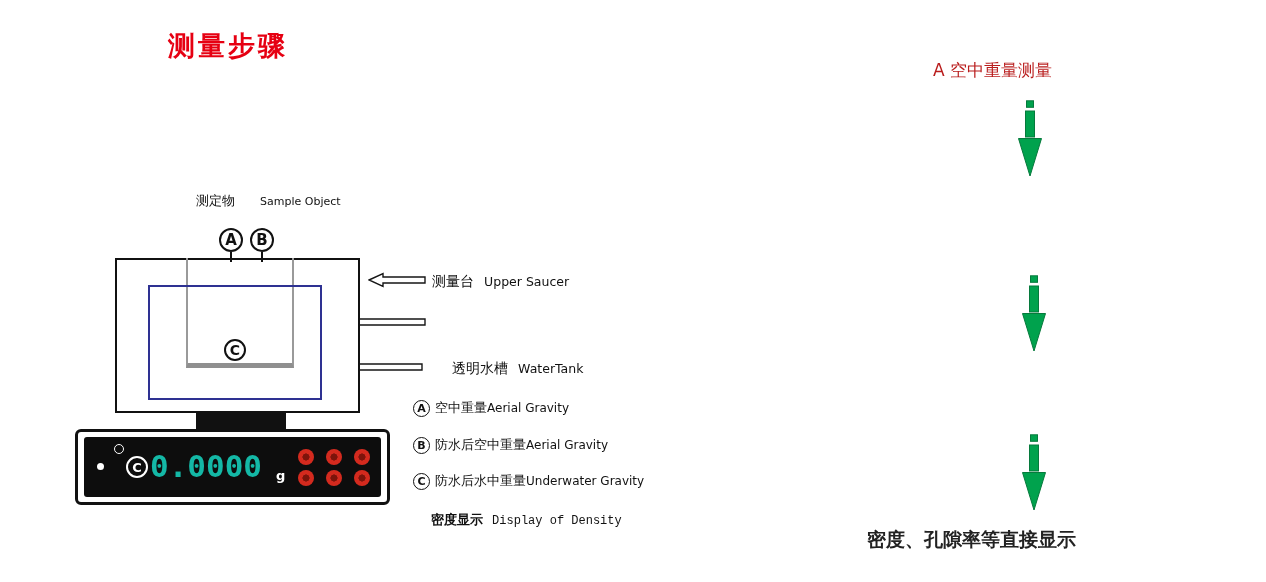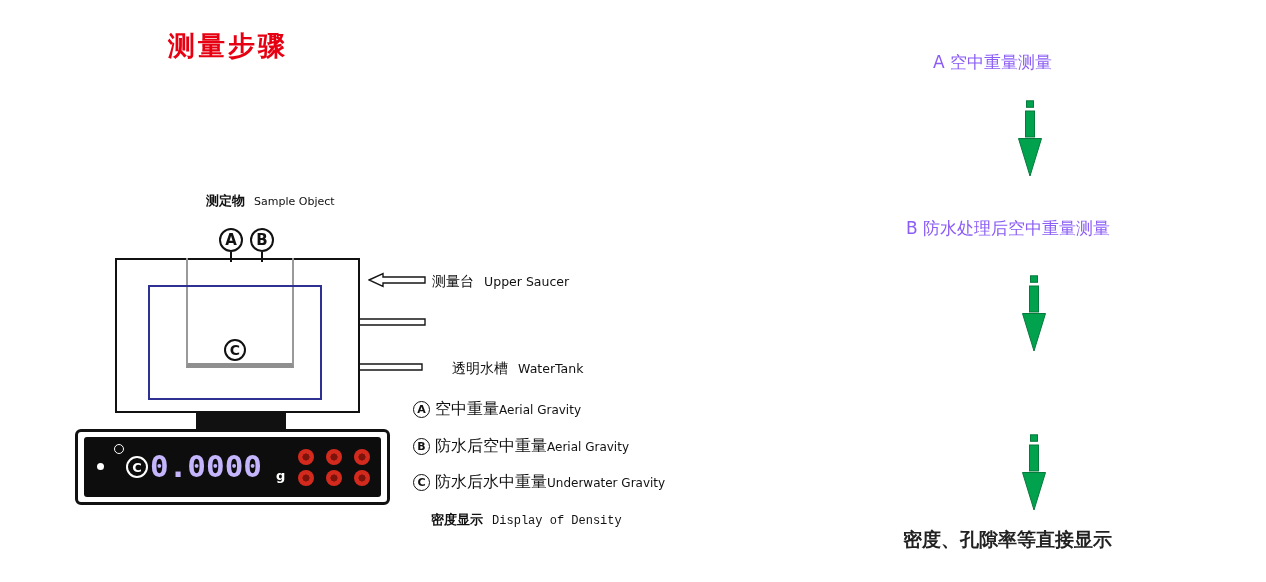--- a/index.html
+++ b/index.html
@@ -7,22 +7,22 @@
   body { font-family:"DejaVu Sans", sans-serif; color:#111; }
   .canvas { position:relative; width:1266px; height:582px; background:#fff; overflow:hidden; }
   .abs { position:absolute; }
 
   
   .title { left:168px; top:28px; font-size:27px; font-weight:bold; letter-spacing:3px;
            color:var(--title-red, #e60012); }
 
   
   .sample-label { left:196px; top:190px; white-space:nowrap; }
-  .sample-label .zh { font-size:13px; font-weight:bold;margin-left:10px; }
-  .sample-label .en { font-size:11px; margin-left:4px; }
+  .sample-label .zh { font-size:13px; font-weight:normal; }
+  .sample-label .en { font-size:11px; margin-left:20px; }
 
   
   .circ { border:2px solid #111; border-radius:50%; background:#fff; display:flex;
           align-items:center; justify-content:center; font-weight:bold; z-index:6; }
   .circ-a { left:219px; top:228px; width:24px; height:24px; font-size:15px; }
   .circ-b { left:250px; top:228px; width:24px; height:24px; font-size:15px; }
   .circ-c { left:224px; top:339px; width:22px; height:22px; font-size:14px; border-width:2.5px; }
 
   .vline { width:2px; background:#111; z-index:5; }
   .vline-a { left:230px; top:252px; height:10px; }
@@ -38,21 +38,21 @@
   
   .display-unit { left:75px; top:429px; width:315px; height:76px; border:3px solid #111;
                   border-radius:6px; background:#fff; z-index:4; }
   .panel { position:absolute; left:6px; top:5px; width:297px; height:60px; background:#0d0d0d; border-radius:3px; }
   .panel .ring { position:absolute; left:30px; top:7px; width:10px; height:10px;
                  border:1.5px solid #fff; border-radius:50%; }
   .panel .dot { position:absolute; left:13px; top:26px; width:7px; height:7px; background:#fff; border-radius:50%; }
   .panel .badge-c { position:absolute; left:42px; top:19px; width:22px; height:22px; border:2px solid #fff;
                     border-radius:50%; color:#fff; font-size:13px; font-weight:bold;
                     display:flex; align-items:center; justify-content:center; }
-  .panel .value { position:absolute; left:66px; top:11px; color:#c4b5fd; font-size:31px; font-weight:bold;
+  .panel .value { position:absolute; left:66px; top:11px; color:#14b8a6; font-size:31px; font-weight:bold;
                   font-family:"DejaVu Sans Mono", monospace; letter-spacing:0px; }
   .panel .unit { position:absolute; left:192px; top:31px; color:#fff; font-size:13px; font-weight:bold; }
   .btns { position:absolute; left:208px; top:9px; width:84px; height:42px;
           display:grid; grid-template-columns:repeat(3,1fr); grid-template-rows:repeat(2,1fr);
           justify-items:center; align-items:center; }
   .btn { width:16px; height:16px; border-radius:50%;
          background:radial-gradient(circle, #7d140b 0 30%, var(--button-red, #d42a1e) 33%); }
 
   
   .callout-arrow polygon { fill:#fff; stroke:#161616; stroke-width:1.4; stroke-linejoin:miter; }
@@ -64,35 +64,35 @@
   .callout .cen { font-size:12.5px; margin-left:5px; }
   .callout-1 { left:432px; top:271px; }
   .callout-2 { left:436px; top:313px; }
   .callout-3 { left:452px; top:358px; }
 
   
   .legend { display:flex; align-items:center; white-space:nowrap; }
   .legend .badge { width:17px; height:17px; border:1.5px solid #111; border-radius:50%;
                    font-size:11px; font-weight:bold; display:flex; align-items:center;
                    justify-content:center; margin-right:5px; flex:0 0 auto; }
-  .legend .zh { font-size:16px; }
+  .legend .zh { font-size:13px; }
   .legend .en { font-size:12px; }
   .legend-a { left:413px; top:399px; }
   .legend-b { left:413px; top:436px; }
   .legend-c { left:413px; top:472px; }
   .density { left:431px; top:509px; white-space:nowrap; }
   .density .zh { font-size:13px; font-weight:bold; }
   .density .en { font-size:12px; margin-left:4px;font-family:Liberation Mono, monospace; }
 
   
-  .flow-step { font-size:17px; color:#8b5cf6; white-space:nowrap; }
+  .flow-step { font-size:17px; color:#b91c1c; white-space:nowrap;margin-top:8px; }
   .step-a { left:933px; top:51px; }
   .step-b { left:906px; top:217px; }
   .step-c { left:906px; top:387px; }
-  .flow-result { left:903px; top:527px; font-size:19px; font-weight:bold; color:#222; white-space:nowrap; }
+  .flow-result { left:867px; top:527px; font-size:19px; font-weight:bold; color:#222; white-space:nowrap; }
   .green-arrow rect, .green-arrow polygon { fill:var(--arrow-green, #00a24d); stroke:#067a3c; stroke-width:1; }
   .ga-1 { left:1017px; top:100px; }
   .ga-2 { left:1021px; top:275px; }
   .ga-3 { left:1021px; top:434px; }
 </style>
 </head>
 <body>
 
 <div class="canvas">
 
@@ -170,21 +170,20 @@
     <span class="zh">密度显示</span>
     <span class="en">Display of Density</span>
   </div>
 
   <div class="abs flow-step step-a">A 空中重量测量</div>
   <svg class="abs green-arrow ga-1" width="26" height="78" viewBox="0 0 26 78">
     <rect x="9.5" y="0.8" width="7" height="6.5"></rect>
     <rect x="8.5" y="11" width="9" height="26"></rect>
     <polygon points="1.5,38.5 24.5,38.5 13,76"></polygon>
   </svg>
-  <div class="abs flow-step step-b">B 防水处理后空中重量测量</div>
   <svg class="abs green-arrow ga-2" width="26" height="78" viewBox="0 0 26 78">
     <rect x="9.5" y="0.8" width="7" height="6.5"></rect>
     <rect x="8.5" y="11" width="9" height="26"></rect>
     <polygon points="1.5,38.5 24.5,38.5 13,76"></polygon>
   </svg>
   <svg class="abs green-arrow ga-3" width="26" height="78" viewBox="0 0 26 78">
     <rect x="9.5" y="0.8" width="7" height="6.5"></rect>
     <rect x="8.5" y="11" width="9" height="26"></rect>
     <polygon points="1.5,38.5 24.5,38.5 13,76"></polygon>
   </svg>

